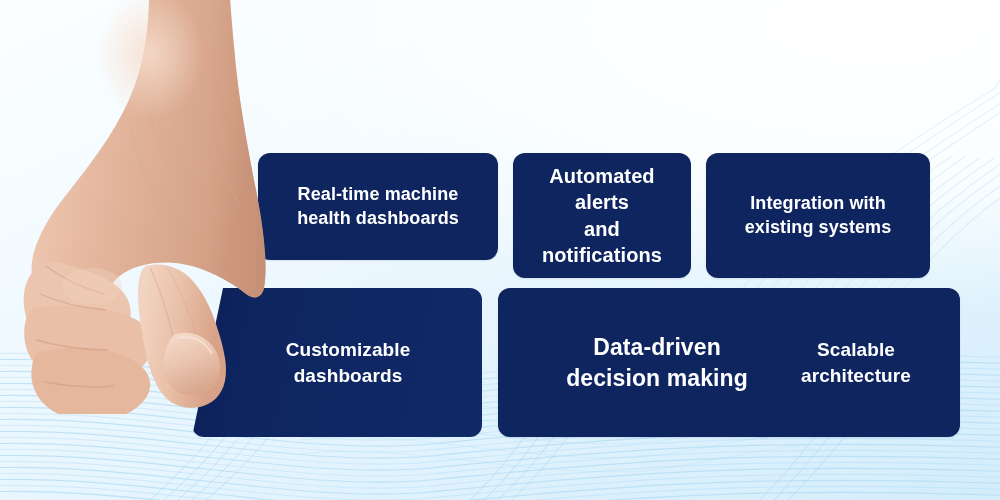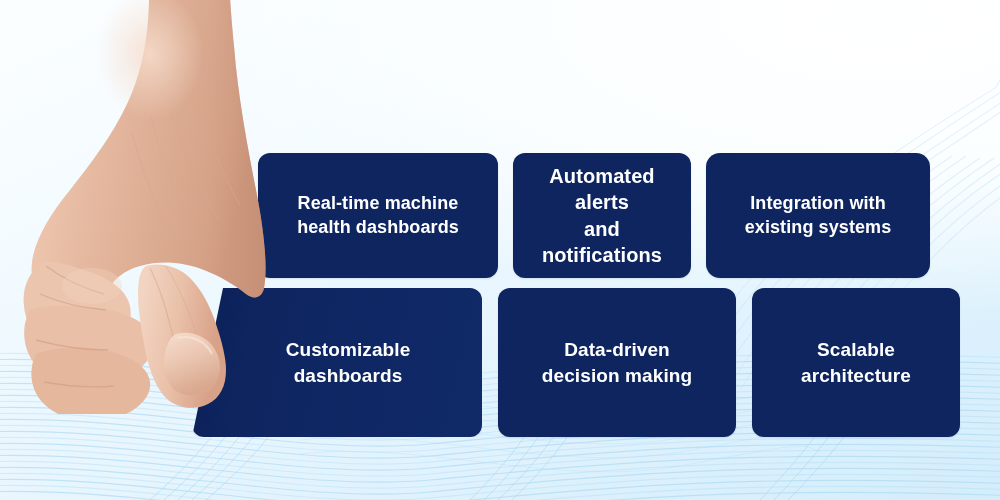--- a/index.html
+++ b/index.html
@@ -32,34 +32,34 @@
     color:#ffffff;
     display:flex;align-items:center;justify-content:center;
     text-align:center;
     font-weight:bold;
     letter-spacing:.1px;
     box-shadow:0 1px 2px rgba(10,30,80,.10);
   }
   .card .label{line-height:1.32;padding:0 12px;}
 
   
-  #card-1{left:258px;top:153px;width:240px;height:125px;font-size:18px;}
+  #card-1{left:258px;top:153px;width:240px;height:107px;font-size:18px;}
   #card-2{left:513px;top:153px;width:178px;height:125px;font-size:20px;}
-  #card-3{left:706px;top:153px;width:224px;height:125px;font-size:18px;border-radius:14px;}
+  #card-3{left:706px;top:153px;width:224px;height:125px;font-size:18px;}
 
   
   #card-4{
     left:192px;top:288px;width:290px;height:149px;font-size:19px;
     border-radius:0 12px 12px 12px;
     
     clip-path:polygon(31px 0, 100% 0, 100% 100%, 0 100%);
     background:linear-gradient(103deg,#0c1f56 0%,#0e2560 22%,#102a68 100%);
   }
   #card-4 .label{padding-left:34px;}
-  #card-5{left:498px;top:288px;width:238px;height:149px;font-size:19px;}
+  #card-5{left:498px;top:288px;width:238px;height:149px;font-size:23px;padding-left:40px;}
   #card-6{left:752px;top:288px;width:208px;height:149px;font-size:19px;}
 
   
   #press-shadow{
     position:absolute;left:186px;top:300px;width:120px;height:150px;
     background:radial-gradient(60% 50% at 60% 50%, rgba(20,60,120,.10), rgba(20,60,120,0) 70%);
     pointer-events:none;
   }
 </style>
 </head>

